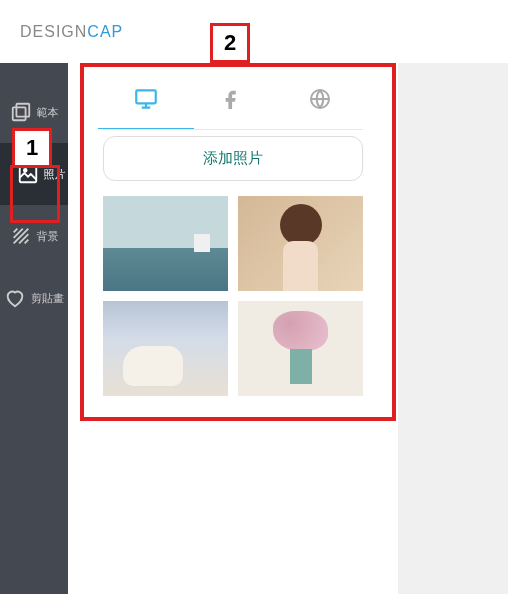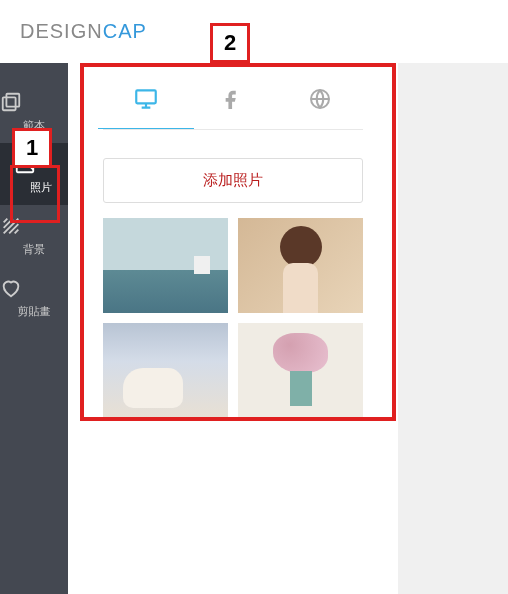--- a/index.html
+++ b/index.html
@@ -1,40 +1,40 @@
 <!DOCTYPE html>
 <html><head>
   <meta charset="utf-8">
   <style>
     * { margin: 0; padding: 0; box-sizing: border-box; }
     body { width: 508px; height: 594px; font-family: Arial, sans-serif; background: #fff; overflow: hidden; }
     
     .header { height: 63px; background: #fff; display: flex; align-items: center; padding-left: 20px; }
-    .logo { font-size: 20px; font-weight: 300; letter-spacing: 1px; }
+    .logo { font-size: 16px; font-weight: 300; letter-spacing: 1px; }
     .logo-design { color: #888; }
     .logo-cap { color: #3498db; font-weight: 400; }
     
     .main { display: flex; height: 531px; }
     
     .sidebar { width: 68px; background: #444851; display: flex; flex-direction: column; align-items: center; padding-top: 18px; }
-    .sidebar-item { width: 68px; height: 62px; display: flex; flex-direction: column; justify-content: center; color: #ccc; cursor: pointer; position: relative; gap: 5px; }
+    .sidebar-item { width: 68px; height: 62px; display: flex; flex-direction: row; align-items: center; justify-content: center; color: #ccc; cursor: pointer; position: relative; gap: 5px; }
     .sidebar-item.active { background: #2a2e35; color: #fff; padding-left: 14px; }
     .sidebar-item.active::after { content: ''; position: absolute; right: -8px; top: 50%; transform: translateY(-50%); border-top: 8px solid transparent; border-bottom: 8px solid transparent; border-left: 8px solid #2a2e35; }
     .sidebar-icon { width: 22px; height: 22px; display: flex; align-items: center; justify-content: center; }
     .sidebar-label { font-size: 11px; text-align: center; }
     
     .panel { width: 330px; background: #fff; padding: 0; position: relative; }
     
     .tabs { display: flex; justify-content: space-around; padding: 18px 35px 0 35px; }
     .tab { width: 60px; height: 40px; display: flex; align-items: center; justify-content: center; cursor: pointer; position: relative; color: #aaa; }
     .tab.active { color: #3cb6e8; }
     .tab.active::after { content: ''; position: absolute; bottom: -8px; left: -18px; right: -18px; height: 1px; background: #3cb6e8; }
     .tabs-border { margin: 8px 35px 0 35px; border-bottom: 1px solid #e8e8e8; }
     
-    .add-btn { margin: 28px 35px 0 35px; height: 45px; border: 1px solid #ddd; border-radius: 3px; display: flex; align-items: center; justify-content: center; color: #b91c1c; font-size: 15px; cursor: pointer; background: #fff; }
+    .add-btn { margin: 6px 35px 0 35px; height: 45px; border: 1px solid #ddd; border-radius: 12px; display: flex; align-items: center; justify-content: center; color: #0f766e; font-size: 15px; cursor: pointer; background: #fff; }
     
     .photo-grid { display: grid; grid-template-columns: 1fr 1fr; gap: 10px; padding: 15px 35px; }
     .photo-item { width: 100%; height: 95px; background: #ddd; cursor: pointer; }
     .photo-ocean { background: linear-gradient(to bottom, #c5d8dc 0%, #c5d8dc 55%, #5d8a94 55%, #4a7585 100%); position: relative; }
     .photo-ocean::before { content: ''; position: absolute; right: 18px; top: 38px; width: 16px; height: 18px; background: #f0f0f0; }
     .photo-woman { background: linear-gradient(135deg, #d4b896 0%, #e8d4b8 100%); position: relative; display: flex; align-items: center; justify-content: center; }
     .photo-woman::before { content: ''; width: 42px; height: 42px; background: #5a3828; border-radius: 50%; position: absolute; top: 8px; }
     .photo-woman::after { content: ''; width: 35px; height: 50px; background: #f0dcc8; position: absolute; bottom: 0; border-radius: 10px 10px 0 0; }
     .photo-cat { background: linear-gradient(to bottom, #b8c4d4 0%, #d4dce8 40%, #e8e0d4 100%); position: relative; }
     .photo-cat::before { content: ''; position: absolute; left: 20px; bottom: 10px; width: 60px; height: 40px; background: #f5f0e8; border-radius: 20px 15px 10px 10px; }

